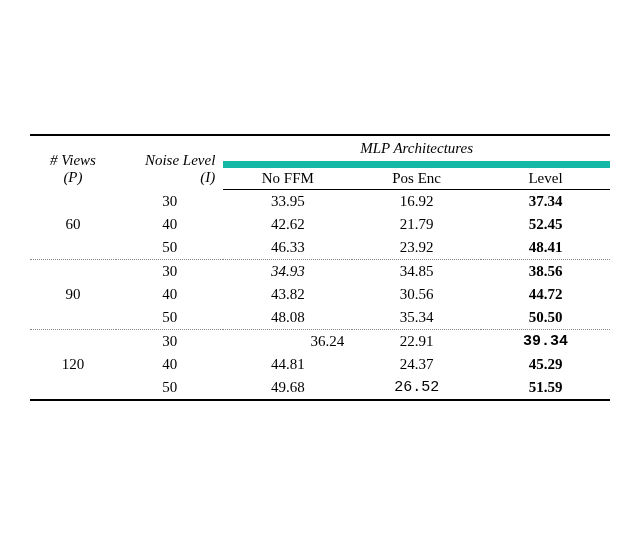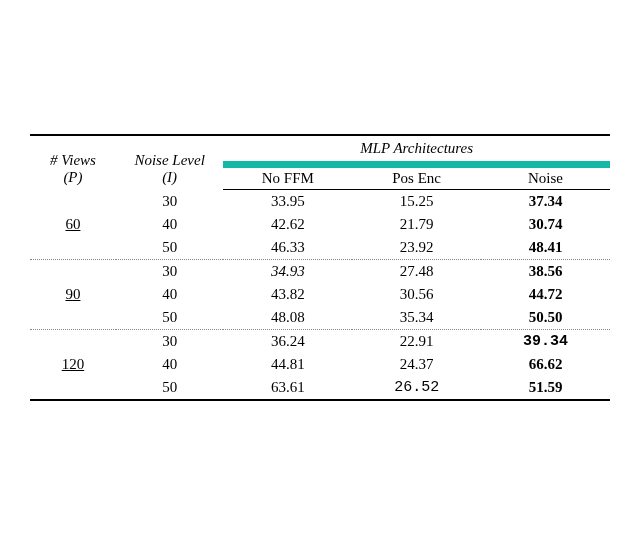--- a/index.html
+++ b/index.html
@@ -52,21 +52,20 @@
     }
 
     td {
       padding: 3px 8px;
       text-align: center;
     }
 
     .views-cell {
       font-size: 15px;
       vertical-align: middle;
-      text-decoration: underline;
     }
 
     .bold-cell {
       font-weight: bold;
     }
 
     .col-views {
       width: 80px;
     }
     .col-noise {
@@ -93,87 +92,87 @@
       <col class="col-noffm">
       <col class="col-posenc">
       <col class="col-coil">
     </colgroup>
     <thead>
       <tr class="header-row top-border">
         <th rowspan="2" style="vertical-align:bottom; text-align:center;">
           <span># Views</span><br>
           <span>(P)</span>
         </th>
-        <th rowspan="2" style="vertical-align:bottom; text-align:center;">
+        <th rowspan="2" style="vertical-align:bottom; text-align:right;">
           <span>Noise Level</span><br>
           <span>(I)</span>
         </th>
         <th colspan="3" class="mlp-header" style="text-align:center; font-weight:normal;">
           <span>MLP Architectures</span>
         </th>
       </tr>
       <tr class="subheader-row">
         <th>No FFM</th>
         <th>Pos Enc</th>
-        <th>Noise</th>
+        <th>Level</th>
       </tr>
     </thead>
     <tbody id="table-body">
     <tr>
           <td rowspan="3" class="views-cell">60</td>
           <td>30</td>
           <td>33.95</td>
-          <td>15.25</td>
+          <td>16.92</td>
           <td class="bold-cell">37.34</td>
         </tr>
         <tr>
           <td>40</td>
           <td>42.62</td>
           <td>21.79</td>
-          <td class="bold-cell">30.74</td>
+          <td class="bold-cell">52.45</td>
         </tr>
         <tr>
           <td>50</td>
           <td>46.33</td>
           <td>23.92</td>
           <td class="bold-cell">48.41</td>
         </tr>
         <tr style="border-top: 1.5px dotted rgb(136, 136, 136);">
           <td rowspan="3" class="views-cell" style="border-top: 1.5px dotted rgb(136, 136, 136); text-align: center;">90</td>
           <td style="border-top: 1.5px dotted rgb(136, 136, 136);">30</td>
           <td style="border-top: 1.5px dotted rgb(136, 136, 136); font-style: italic;">34.93</td>
-          <td style="border-top: 1.5px dotted rgb(136, 136, 136);">27.48</td>
+          <td style="border-top: 1.5px dotted rgb(136, 136, 136);">34.85</td>
           <td class="bold-cell" style="border-top: 1.5px dotted rgb(136, 136, 136);">38.56</td>
         </tr>
         <tr>
           <td>40</td>
           <td>43.82</td>
           <td>30.56</td>
           <td class="bold-cell">44.72</td>
         </tr>
         <tr>
           <td>50</td>
           <td>48.08</td>
           <td>35.34</td>
           <td class="bold-cell">50.50</td>
         </tr>
         <tr style="border-top: 1.5px dotted rgb(136, 136, 136);">
           <td rowspan="3" class="views-cell" style="border-top: 1.5px dotted rgb(136, 136, 136);">120</td>
           <td style="border-top: 1.5px dotted rgb(136, 136, 136);">30</td>
-          <td style="border-top: 1.5px dotted rgb(136, 136, 136);">36.24</td>
+          <td style="border-top: 1.5px dotted rgb(136, 136, 136); text-align: right;">36.24</td>
           <td style="border-top: 1.5px dotted rgb(136, 136, 136);">22.91</td>
           <td class="bold-cell" style="border-top: 1.5px dotted rgb(136, 136, 136); font-family: Liberation Mono, monospace;">39.34</td>
         </tr>
         <tr>
           <td>40</td>
           <td>44.81</td>
           <td>24.37</td>
-          <td class="bold-cell">66.62</td>
+          <td class="bold-cell">45.29</td>
         </tr>
         <tr style="border-bottom: 2px solid rgb(0, 0, 0);">
           <td style="border-bottom: 2px solid rgb(0, 0, 0);">50</td>
-          <td style="border-bottom: 2px solid rgb(0, 0, 0);">63.61</td>
+          <td style="border-bottom: 2px solid rgb(0, 0, 0);">49.68</td>
           <td style="border-bottom: 2px solid rgb(0, 0, 0); font-family: Liberation Mono, monospace;">26.52</td>
           <td class="bold-cell" style="border-bottom: 2px solid rgb(0, 0, 0);">51.59</td>
         </tr>
       </tbody>
   </table>
 </div>
 
 </body></html>

